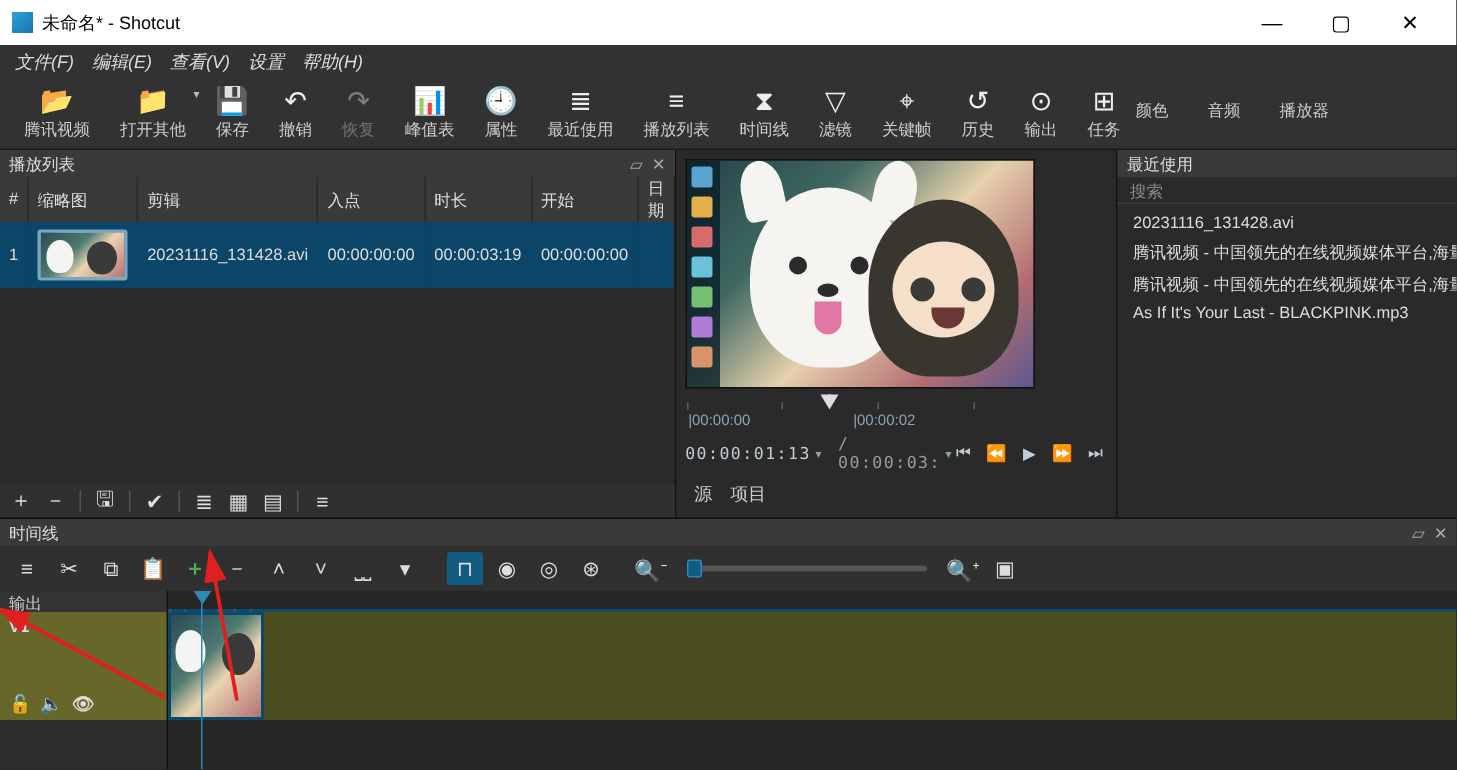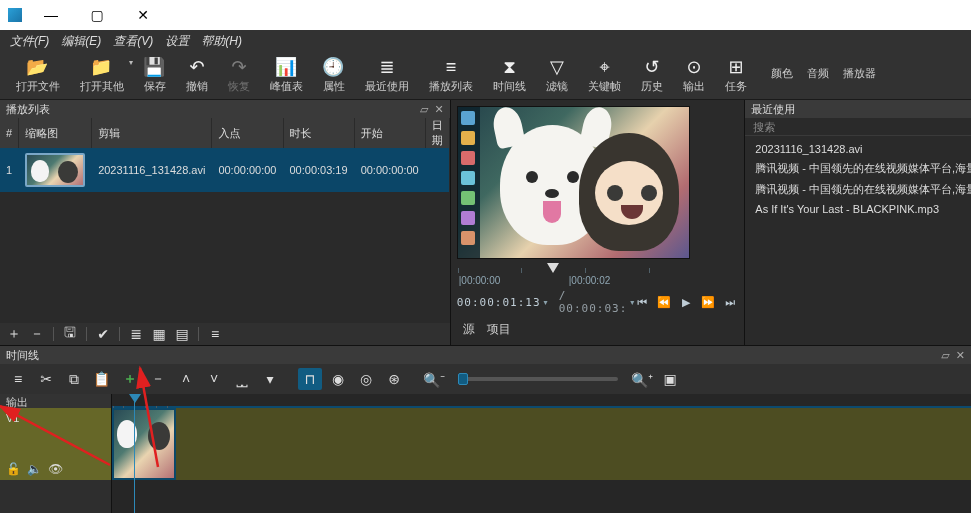--- a/index.html
+++ b/index.html
@@ -15,21 +15,21 @@
   
   .maintoolbar { height: 48px; background: #323232; border-bottom: 1px solid #1a1a1a; display: flex; align-items: center; padding: 0 6px; }
   .tool-btn { display: flex; flex-direction: column; align-items: center; padding: 2px 10px; color: #ccc; position: relative; }
   .tool-btn .ico { width: 20px; height: 20px; display: flex; align-items: center; justify-content: center; font-size: 18px; color: #eee; }
   .tool-btn .lbl { font-size: 11px; margin-top: 2px; }
   .tool-btn.disabled { opacity: .4; }
   .tool-btn .caret { position:absolute; top:3px; right:1px; font-size:8px; color:#bbb; }
   .right-tools { margin-left: auto; display: flex; align-items: flex-end; gap: 4px; padding-bottom: 2px; }
   .right-tools .tab { font-size: 11px; padding: 4px 8px; color: #ccc; }
   .right-tools .tab.active { background: #096b9a; color: #fff; border-radius: 2px; }
-  .right-tabs2 { display:flex; gap:14px; margin-left:14px; margin-right:10px; font-size:11px; color:#ccc; align-items:flex-end; padding-bottom:4px;}
+  .right-tabs2 { display:flex; gap:26px; margin-right:10px; font-size:11px; color:#ccc; align-items:flex-end; padding-bottom:4px;}
   
   .central { flex: 0 0 245px; display: flex; background: #2a2a2a; }
   
   .panel { display: flex; flex-direction: column; }
   .panel-header { height: 18px; background: #3a3a3a; display: flex; align-items: center; padding: 0 6px; font-size: 11px; color: #ddd; }
   .panel-header .panel-controls { margin-left: auto; display:flex; gap:6px; font-size:11px; color:#aaa; }
   .playlist { width: 473px; border-right: 1px solid #111; }
   .playlist-table { border-collapse: collapse; width: 100%; font-size: 11px; }
   .playlist-table th { background: #3a3a3a; height: 18px; text-align: left; padding: 0 6px; color: #ddd; font-weight: normal; border-right:1px solid #2a2a2a; }
   .playlist-table td { padding: 0 6px; height: 44px; color: #ddd; border-right:1px solid #2a2a2a00; }
@@ -75,21 +75,21 @@
   
   .timeline { flex:1; display:flex; flex-direction:column; border-top:1px solid #111; }
   .tl-toolbar { height:30px; background:#303030; display:flex; align-items:center; padding:0 6px; gap:4px; }
   .tl-btn { width:24px; height:22px; display:flex; align-items:center; justify-content:center; color:#ddd; font-size:14px; }
   .tl-btn.active { background:#115c82; border-radius:2px; }
   .tl-zoom-slider { width:160px; height:4px; background:#555; border-radius:2px; margin:0 8px; position:relative; }
   .tl-zoom-slider .knob{ position:absolute; left:0; top:-4px; width:10px; height:12px; background:#115c82; border:1px solid #2d89b8; border-radius:2px; }
   .tl-body { flex:1; display:flex; background:#2a2a2a; position:relative; }
   .tl-left { width:112px; background:#2e2e2e; border-right:1px solid #111; display:flex; flex-direction:column; }
   .tl-left .out-lbl{ height:14px; font-size:11px; padding:1px 6px; color:#ccc; background:#333;}
-  .tl-left .trackhead { flex:0 0 72px; background:#666728; display:flex; flex-direction:column; padding:4px 6px; color:#ddd; }
+  .tl-left .trackhead { flex:0 0 72px; background:#666728; display:flex; flex-direction:column; padding:4px 6px; color:#ddd;font-weight:bold; }
   .tl-left .trackhead .name{ font-size:11px; }
   .tl-left .trackhead .icons{ margin-top:auto; display:flex; gap:6px; font-size:12px; color:#ddd;}
   .tl-right { flex:1; position:relative; background:#262626; overflow:hidden;}
   .tl-ruler { height:14px; background:#0c4a6e; position:relative; color:#8fa6b3; font-size:9px;margin-top:12px;}
   .tl-ruler .rtick{position:absolute;top:0;height:100%;border-left:1px solid #4a5a63;}
   .tl-ruler .rlbl{position:absolute;top:1px;font-size:9px;}
   .tl-track { position:absolute; left:0; top:14px; right:0; height:72px; background:#4d4d22; }
   .clip { position:absolute; top:0; left:0; height:72px; width:64px; border:1px solid #0a4a6b; background:#0d4767; }
   .clip .clip-thumb{position:absolute; inset:1px; background:linear-gradient(135deg,#294b55 0%,#4e7a71 40%,#e9d4b0 60%,#b47175 100%);}
   .clip .clip-thumb::before{content:"";position:absolute;left:3px;top:10px;width:20px;height:28px;background:#f4f4f4;border-radius:50% 50% 45% 45%;}
@@ -98,38 +98,39 @@
   .playhead::before{content:"";position:absolute;left:-6px;top:0;width:0;height:0;border-left:6px solid transparent;border-right:6px solid transparent;border-top:9px solid #2d89b8;}
   
   .arrow{ position:absolute; pointer-events:none; }
   .arrow svg{ overflow:visible; }
 </style>
 </head>
 <body>
 
 <div class="titlebar">
   <div class="app-icon"></div>
+  <div class="title">未命名* - Shotcut</div>
   <div class="win-btn">—</div>
   <div class="win-btn">▢</div>
   <div class="win-btn close">✕</div>
 </div>
 
 <div class="menubar">
   <div class="menu-item">文件(F)</div>
   <div class="menu-item">编辑(E)</div>
   <div class="menu-item">查看(V)</div>
   <div class="menu-item">设置</div>
   <div class="menu-item">帮助(H)</div>
 </div>
 
 <div class="maintoolbar">
   <div id="toolbar-items" style="display:flex;">
       <div class="tool-btn">
         <div class="ico">📂</div>
-        <div class="lbl">打开文件</div>
+        <div class="lbl">腾讯视频</div>
       </div>
       <div class="tool-btn">
         <div class="ico">📁</div>
         <div class="lbl">打开其他</div>
         <span class="caret">▾</span>
       </div>
       <div class="tool-btn">
         <div class="ico">💾</div>
         <div class="lbl">保存</div>
       </div>

